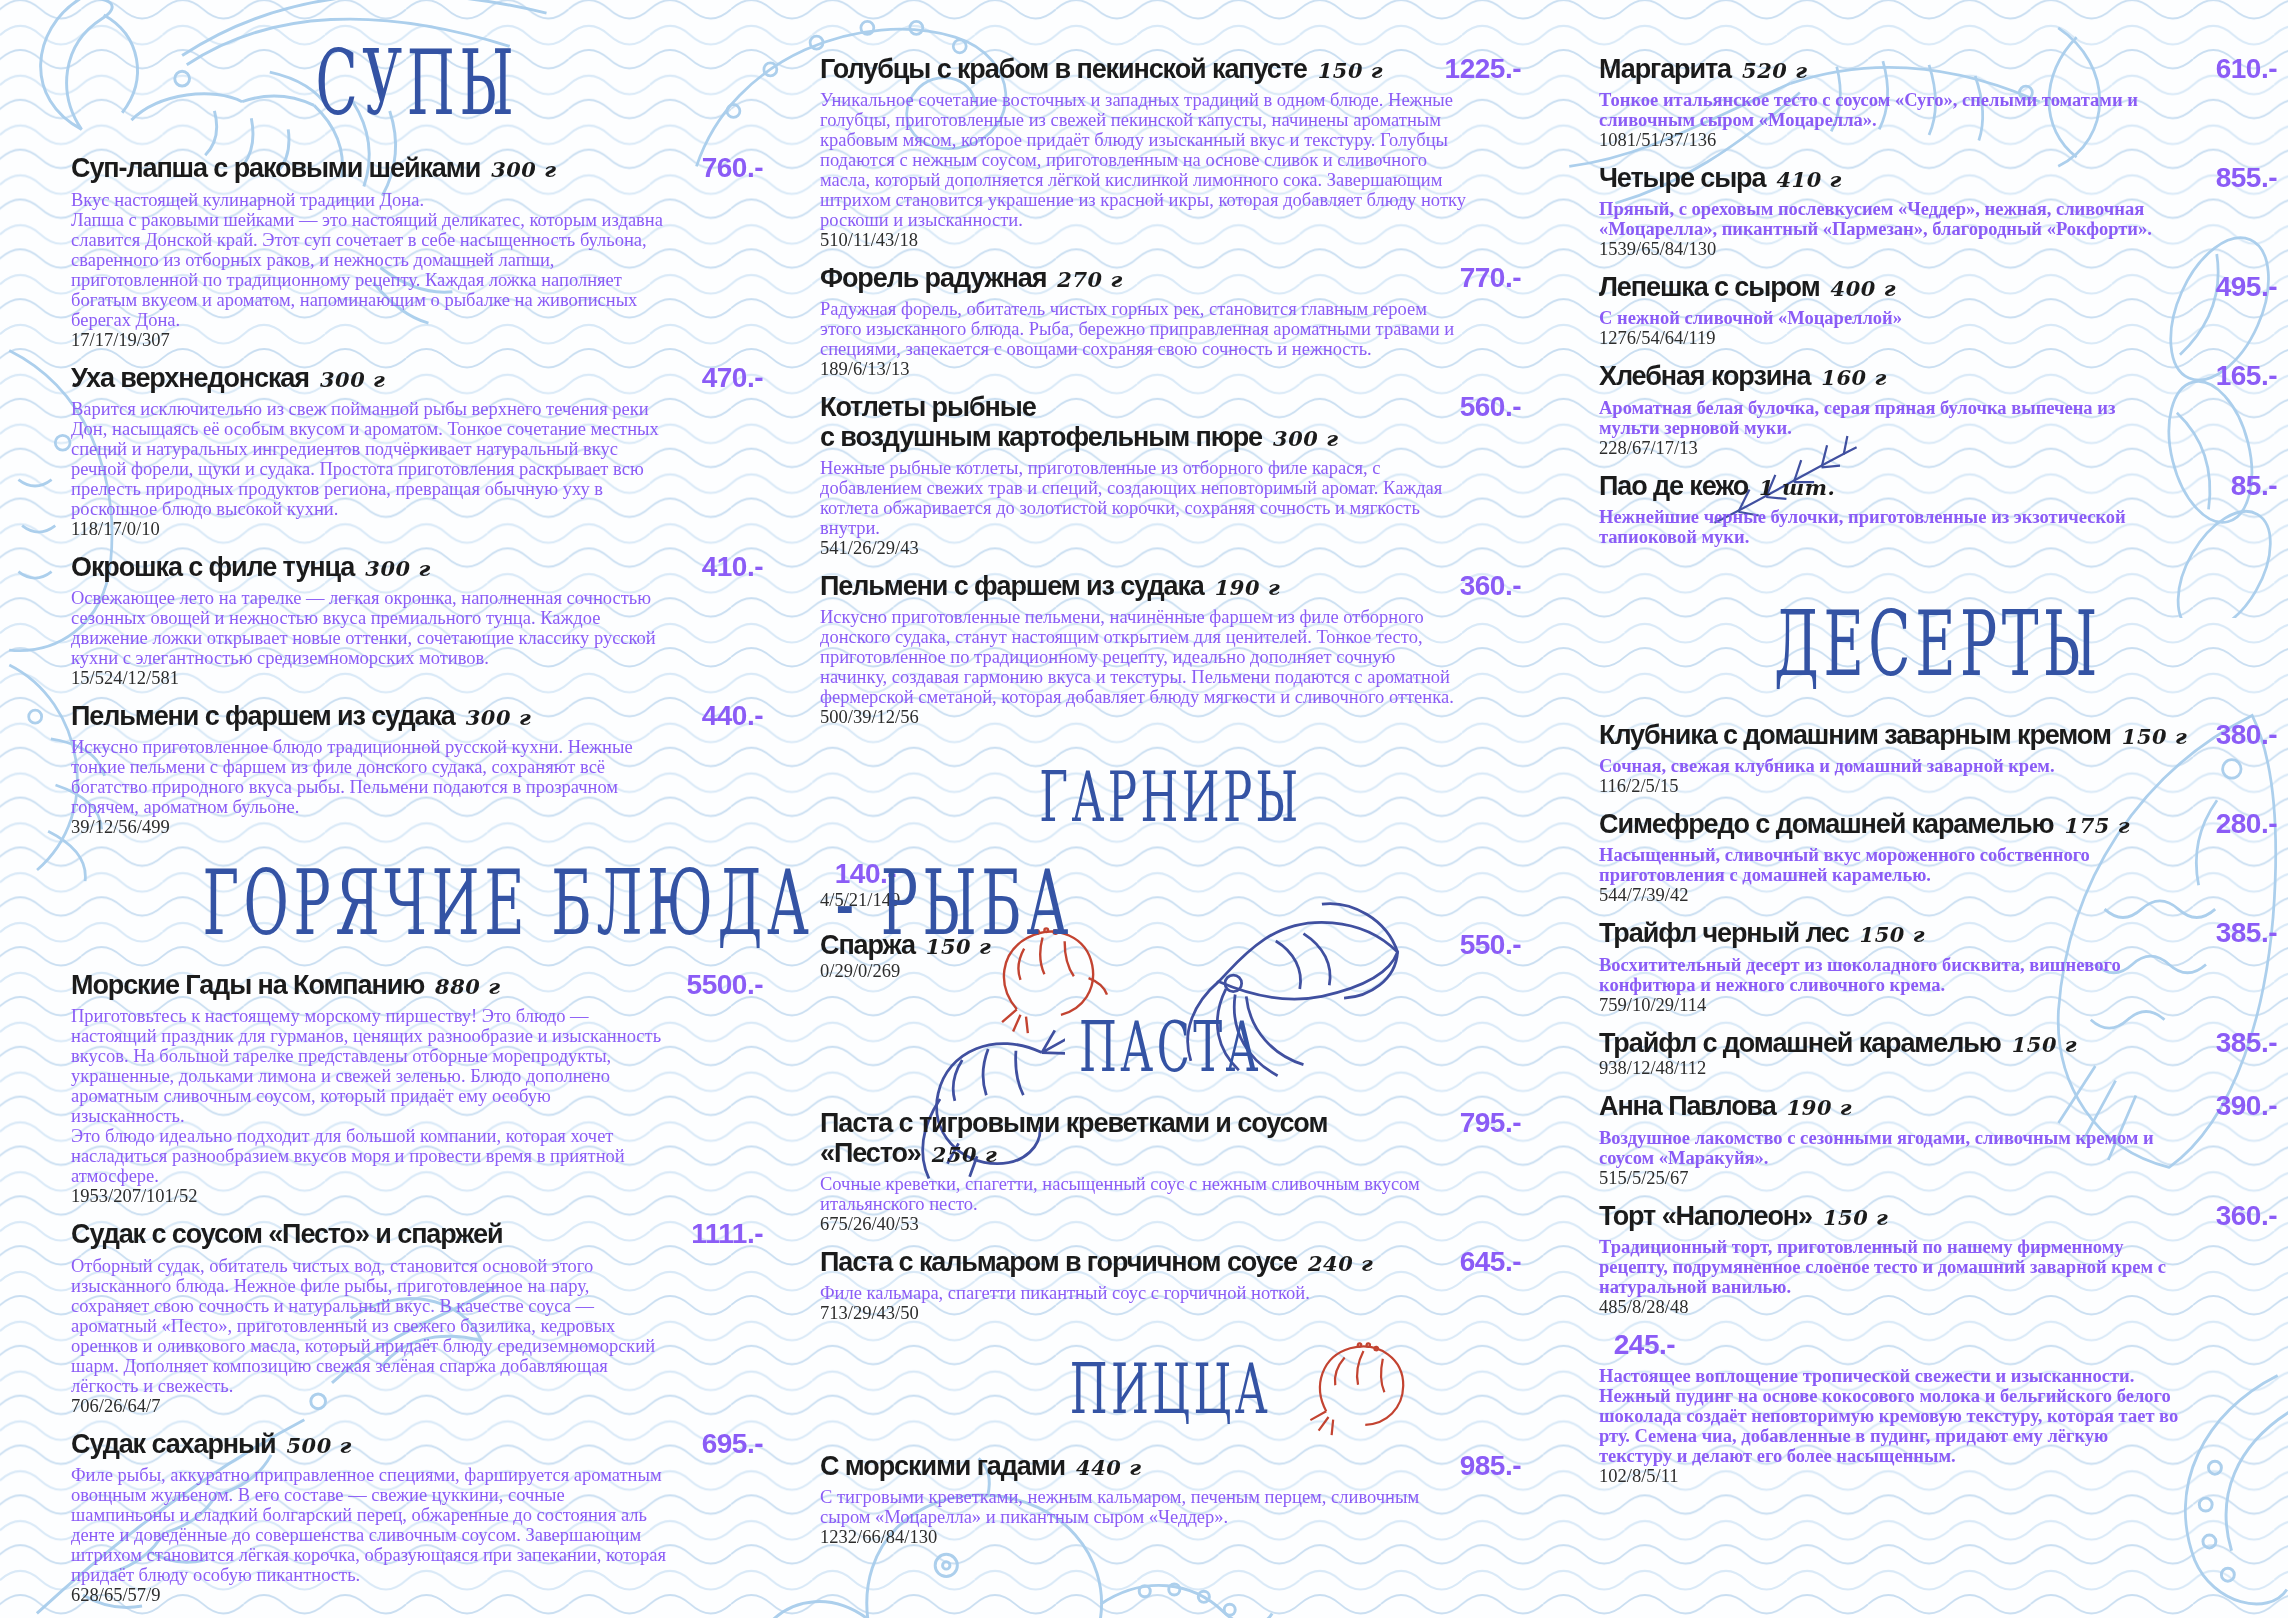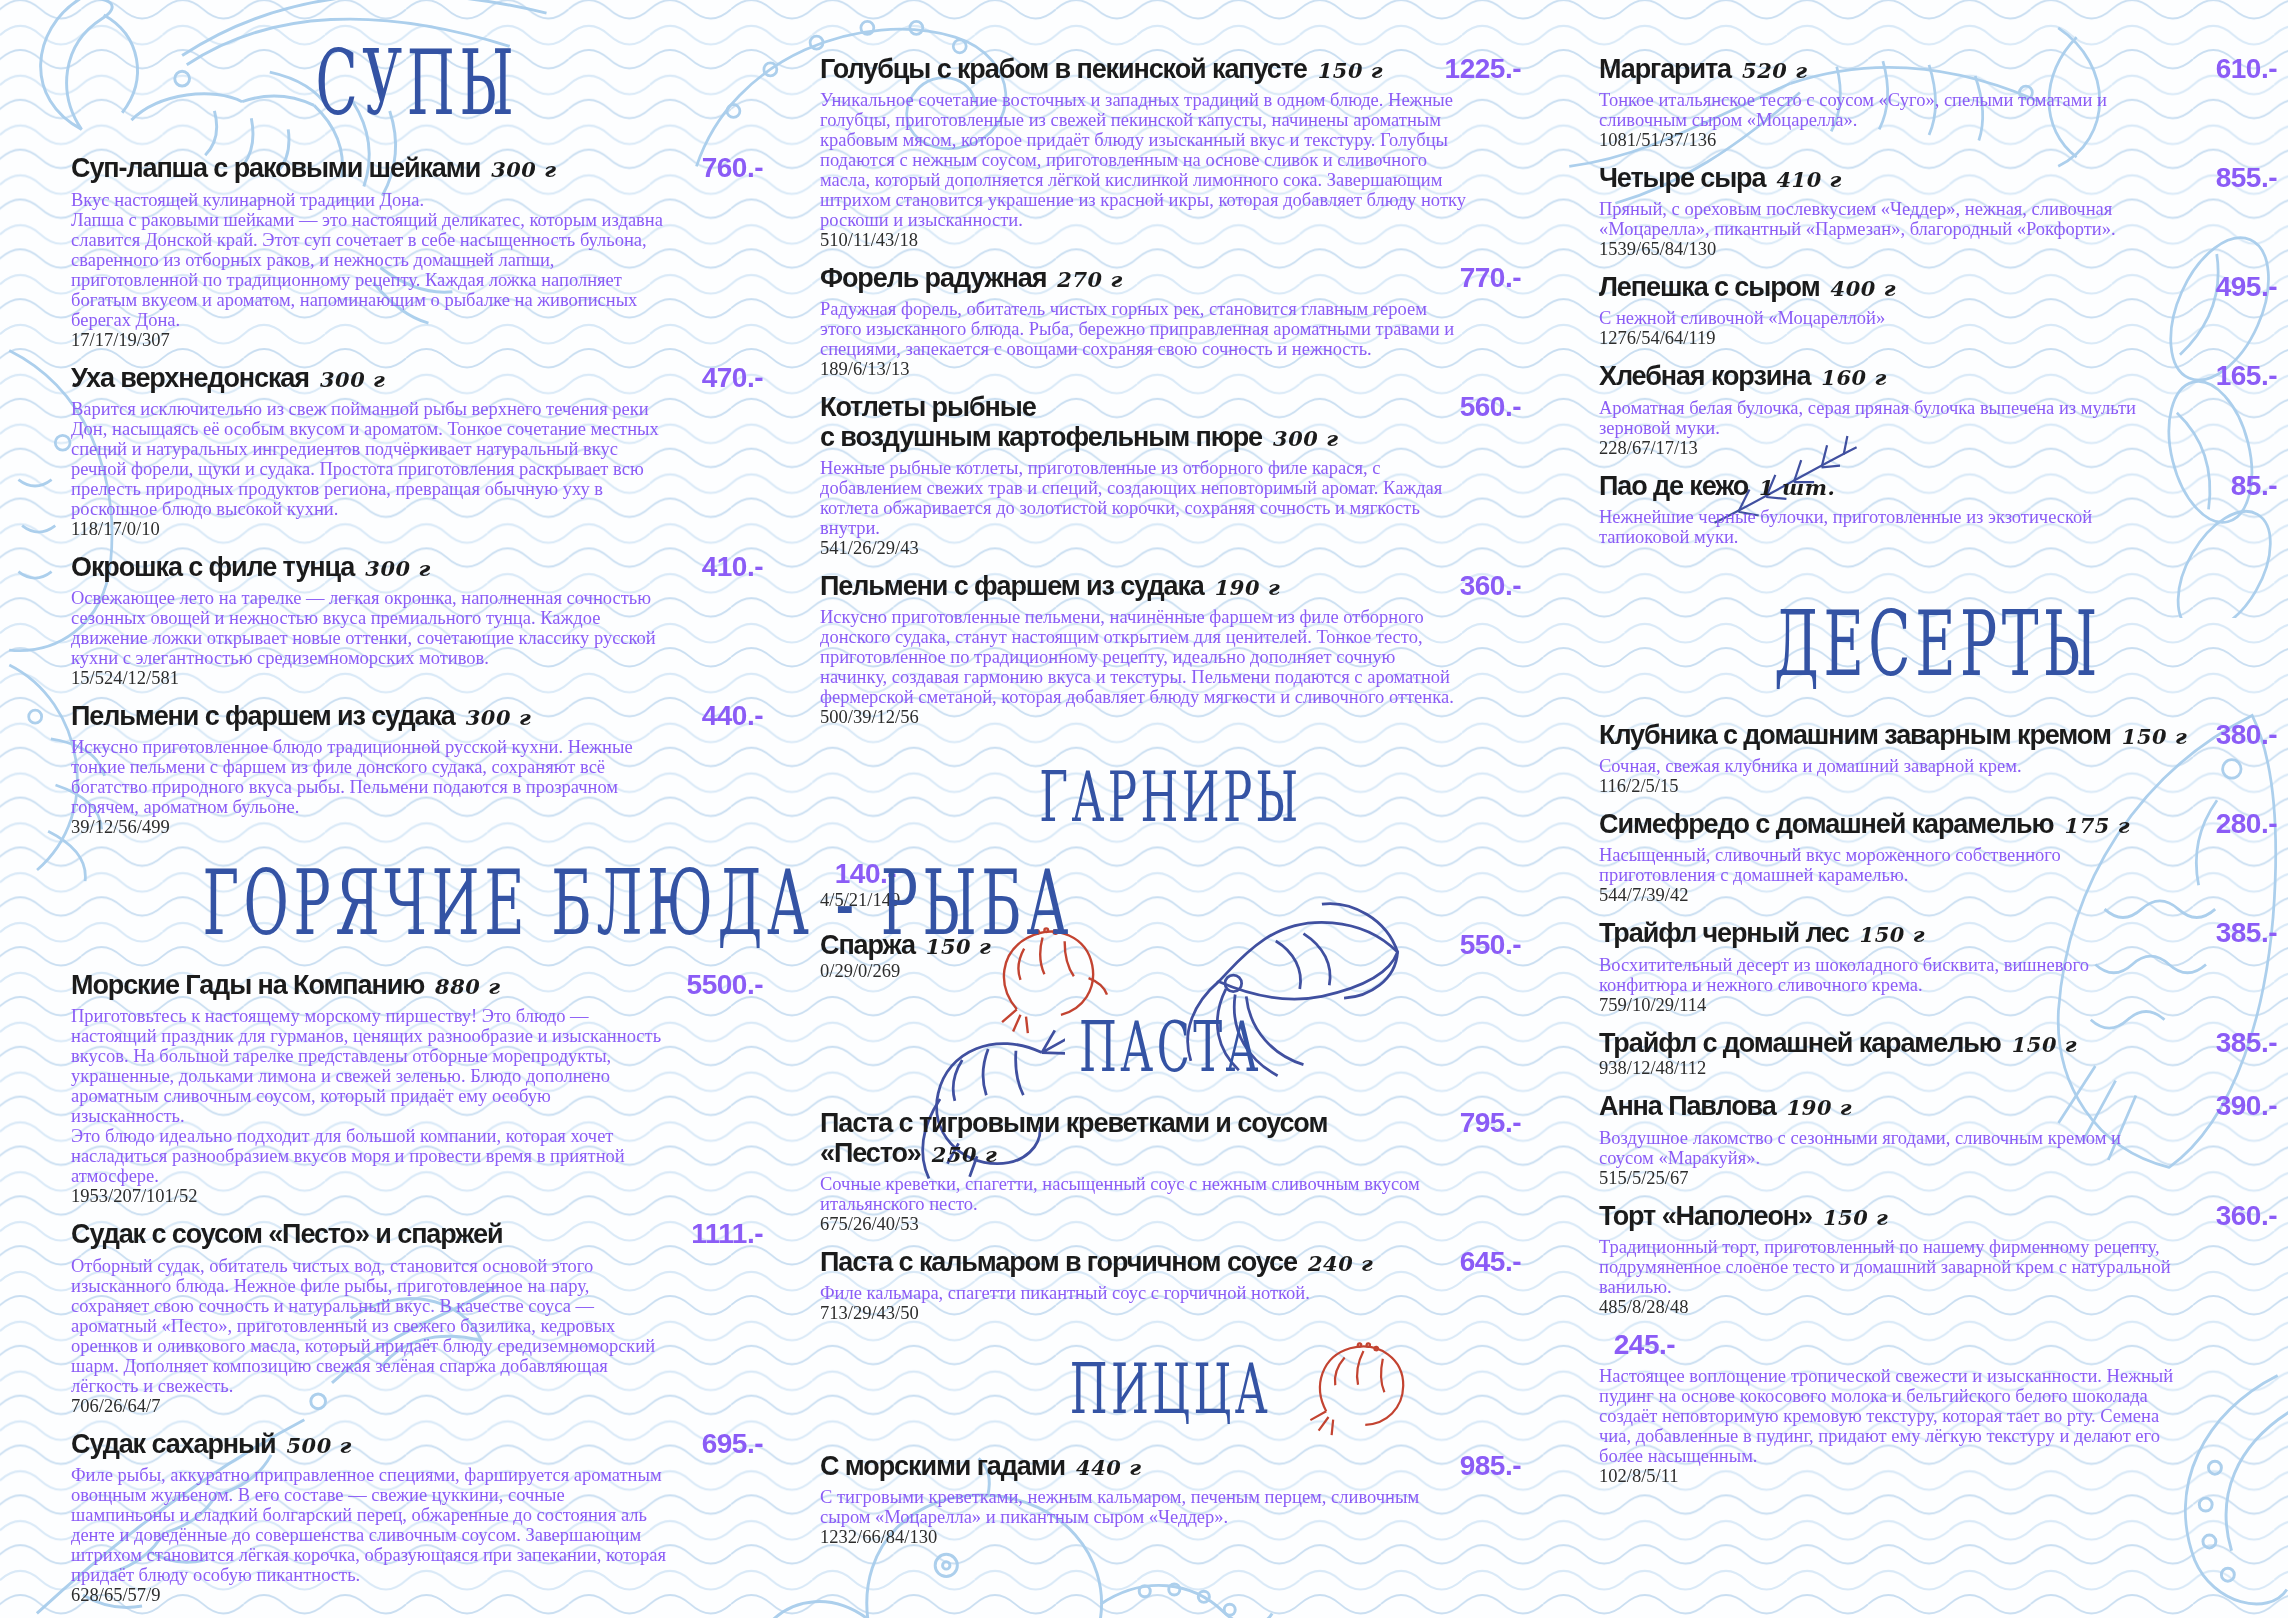--- a/index.html
+++ b/index.html
@@ -35,21 +35,21 @@
      font-size:27px;line-height:1.12;color:#1b1b1b;letter-spacing:-1.1px;}
   .tt{white-space:pre-line;margin-top:20px;}
   .w{font-family:"DejaVu Serif",serif;font-style:italic;font-weight:700;font-size:21px;
      letter-spacing:0.5px;margin-left:11px;color:#1b1b1b;}
   .p{font-family:"Liberation Sans",sans-serif;font-weight:700;font-size:28px;line-height:1.1;
      color:#8b5cf6;margin-left:14.8px;white-space:nowrap;letter-spacing:-0.5px;}
   .d{font-size:18.5px;line-height:20px;margin-top:5.5px;white-space:pre-line;color:#8b5cf6;}
   .n{font-size:18.5px;line-height:20px;color:#2c2c2c;}
   .c1 .d,.c1 .n{max-width:598px;}
   .c2 .d{max-width:646px;}
-  .c3 .d{max-width:580px;}
+  .c3 .d{max-width:580px;font-weight:bold;}
   .gitem{margin-bottom:20px;}
 </style>
 </head>
 <body>
 
 <div class="page">
 
   <svg class="waves" width="2289" height="1619" viewBox="0 0 2480 1754" xmlns="http://www.w3.org/2000/svg">
     <defs>
       <pattern id="wA" width="176" height="54" patternUnits="userSpaceOnUse">

